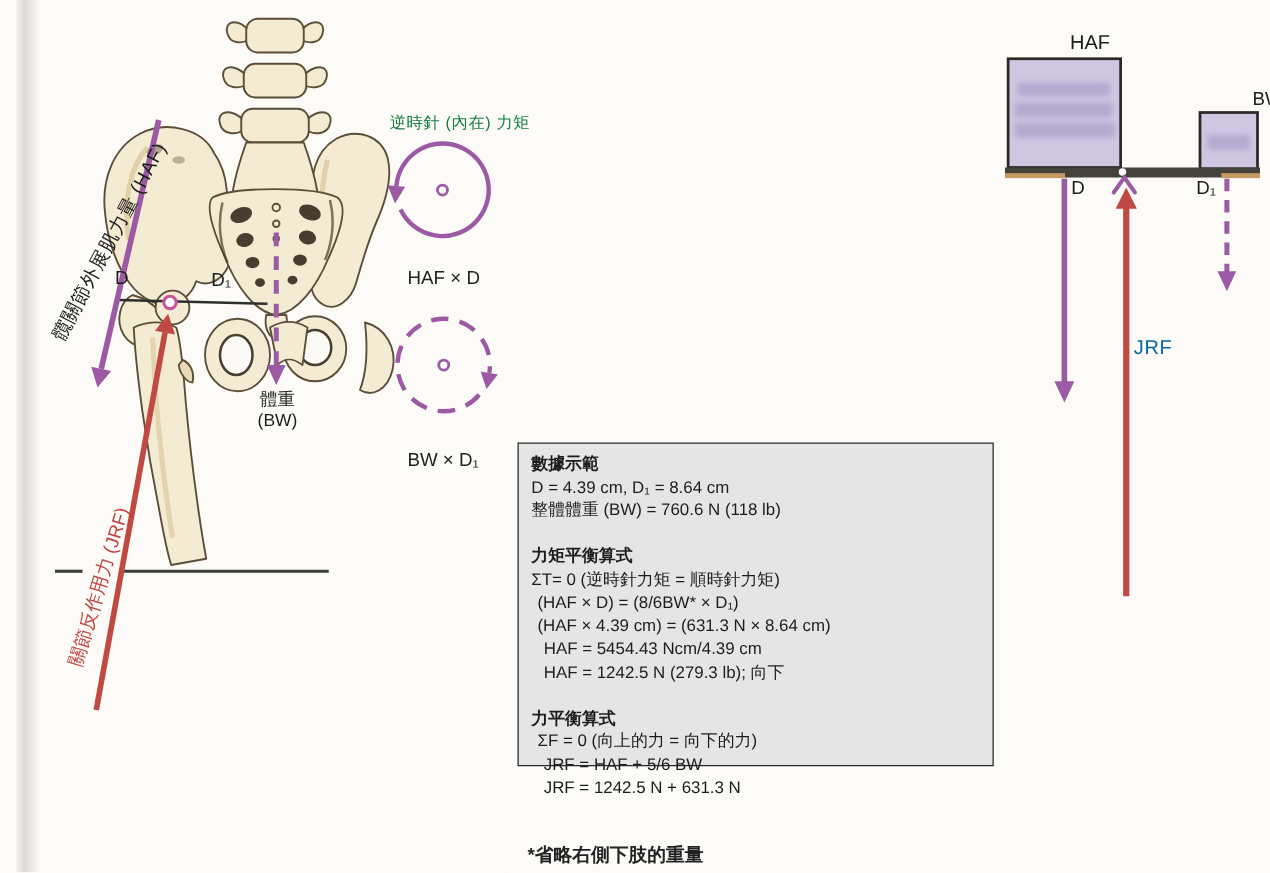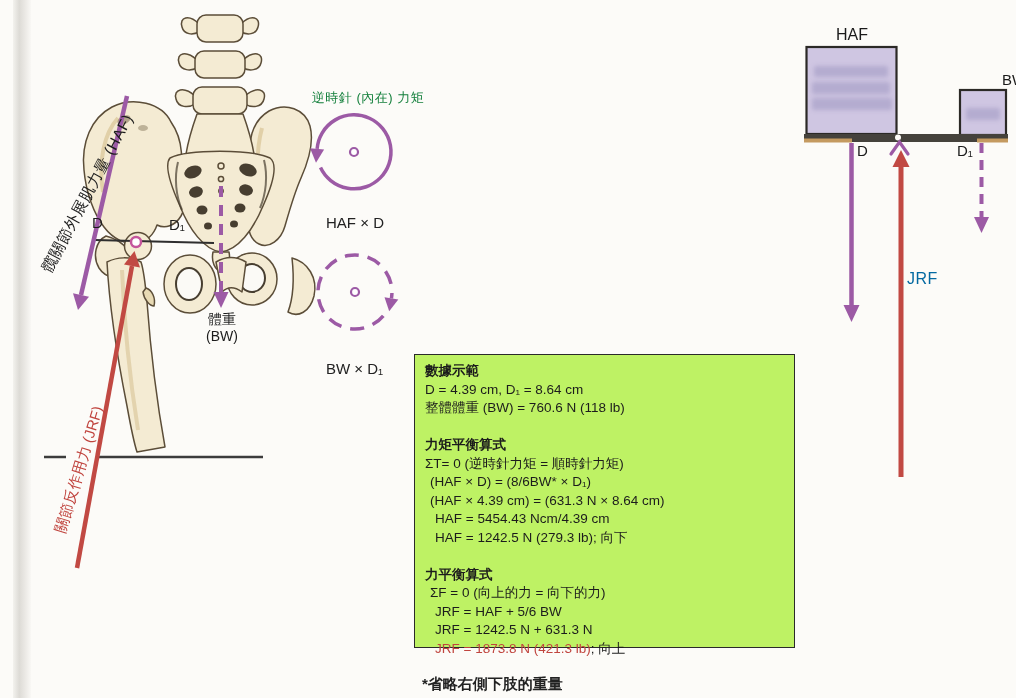--- a/index.html
+++ b/index.html
@@ -8,33 +8,33 @@
   .abs{position:absolute;}
   .page-edge{left:13px;top:0;width:18px;height:698px;
              background:linear-gradient(90deg,#f3f2ee 0%,#dddbd6 35%,#eceae6 70%,#f9f8f5 100%);}
   .lbl{white-space:nowrap;}
   .rot{transform-origin:center center;}
   .center{text-align:center;}
   
   .m-title{font-size:13px;color:#15803d;letter-spacing:.5px;}
   .m-formula{font-size:15px;color:#222;margin-top:23px;}
   
-  .calc-box{left:414px;top:354px;width:381px;height:294px;box-sizing:border-box;
-            border:1.6px solid #2a2a2a;background:#bef264;padding:7px 10px;
+  .calc-box{left:414px;top:354px;width:381px;height:259px;box-sizing:border-box;
+            border:1.6px solid #2a2a2a;background:#e5e5e5;padding:7px 10px;
             font-size:13.5px;line-height:18.5px;}
   .ln{white-space:nowrap;}
   .ln.bold{font-weight:bold;}
   .ln.i1{padding-left:5px;}
   .ln.i2{padding-left:10px;}
   .ln.sp{height:18.5px;}
   .red{color:#c0443e;}
   .footnote{font-size:15px;font-weight:600;color:#222;}
   
   .lever-lbl{font-size:15px;color:#1a1a1a;}
-  .lever-lbl.big{font-size:16px;}
+  .lever-lbl.big{font-size:16px;margin-left:20px;}
   .jrf-red{color:#0369a1;font-size:16px;letter-spacing:.5px;}
   .ghost{position:absolute;background:rgba(110,104,160,.28);filter:blur(2px);border-radius:2px;}
 </style>
 </head>
 <body>
 
 <div class="page">
 
   <div class="abs page-edge"></div>
 
@@ -190,23 +190,20 @@
     <div class="ln">ΣT= 0 (逆時針力矩 = 順時針力矩)</div>
     <div class="ln i1">(HAF × D) = (8/6BW* × D₁)</div>
     <div class="ln i1">(HAF × 4.39 cm) = (631.3 N × 8.64 cm)</div>
     <div class="ln i2">HAF = 5454.43 Ncm/4.39 cm</div>
     <div class="ln i2">HAF = 1242.5 N (279.3 lb); 向下</div>
     <div class="ln sp"></div>
     <div class="ln bold">力平衡算式</div>
     <div class="ln i1">ΣF = 0 (向上的力 = 向下的力)</div>
     <div class="ln i2">JRF = HAF + 5/6 BW</div>
     <div class="ln i2">JRF = 1242.5 N + 631.3 N</div>
-    <div class="ln i2">
-      <span class="red">JRF = 1873.8 N (421.3 lb)</span><span>; 向上</span>
-    </div>
   </div>
 
   <div class="abs lbl footnote" style="left:422px;top:675px;">*省略右側下肢的重量</div>
 
   <div class="abs lbl lever-lbl big center" style="left:833px;top:26px;width:38px;">HAF</div>
   <div class="abs lbl lever-lbl center" style="left:996px;top:71px;width:36px;">BW</div>
   <div class="abs lbl lever-lbl" style="left:857px;top:142px;">D</div>
   <div class="abs lbl lever-lbl" style="left:957px;top:142px;">D₁</div>
   <div class="abs lbl jrf-red" style="left:907px;top:270px;">JRF</div>
 

